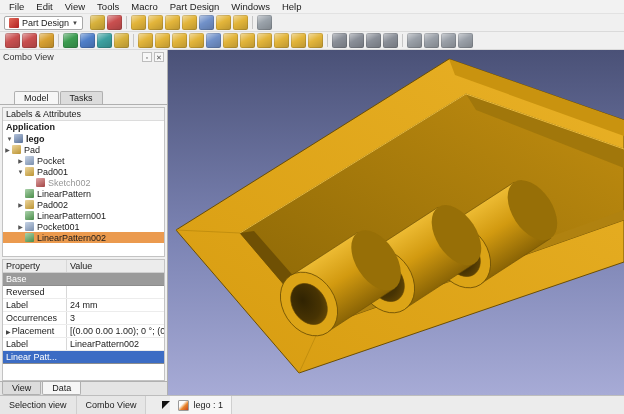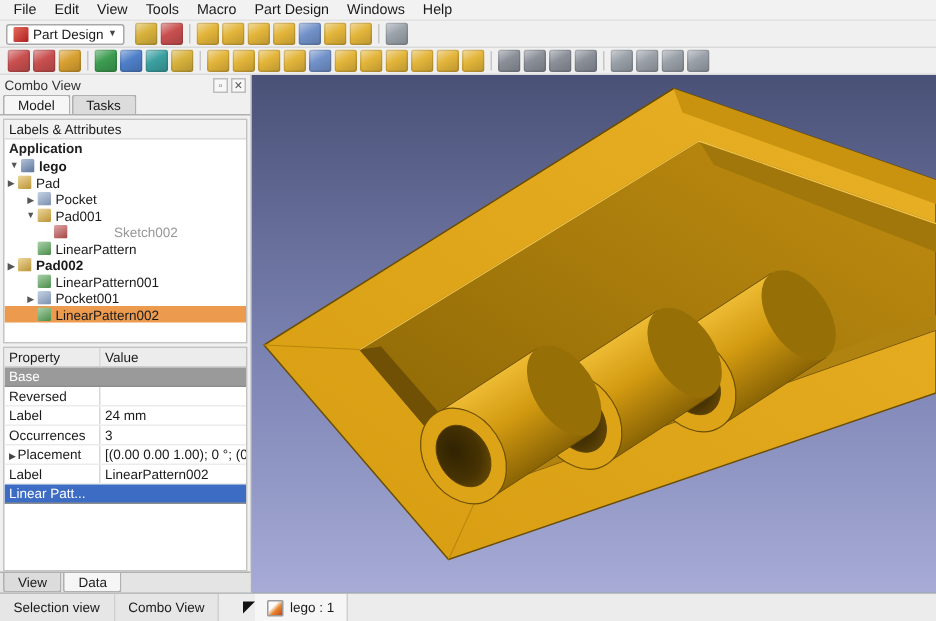--- a/index.html
+++ b/index.html
@@ -22,33 +22,33 @@
   .tb-sep{width:1px;height:13px;background:#c6c6c6;margin:0 3px;flex:none;}
 
   
   .main{flex:1;display:flex;min-height:0;}
 
   
   .left-panel{width:168px;flex:none;background:#f0f0f0;border-right:1px solid #b0b0b0;display:flex;flex-direction:column;font-size:9px;min-height:0;}
   .panel-title{height:13px;display:flex;align-items:center;padding:0 3px;color:#333;flex:none;}
   .panel-title .spacer{flex:1;}
   .panel-btn{width:10px;height:10px;font-size:7px;line-height:9px;text-align:center;color:#555;border:1px solid #bdbdbd;background:#f7f7f7;margin-left:2px;}
-  .model-tabs{display:flex;height:14px;align-items:flex-end;border-bottom:1px solid #b0b0b0;padding-left:2px;gap:1px;flex:none;}
+  .model-tabs{display:flex;height:14px;align-items:flex-end;border-bottom:1px solid #b0b0b0;padding-left:14px;gap:1px;flex:none;margin-top:28px;}
   .mtab{padding:1px 9px 0;height:13px;border:1px solid #b0b0b0;border-bottom:none;background:#dcdcdc;border-radius:2px 2px 0 0;}
   .mtab.active{background:#f6f6f6;}
   .tree-wrap{margin:2px;border:1px solid #c3c3c3;background:#fff;height:150px;overflow:hidden;flex:none;}
   .tree-header{height:13px;background:#f2f2f2;border-bottom:1px solid #dcdcdc;padding:1px 3px;}
   .tree-root{height:12px;display:flex;align-items:center;padding-left:3px;font-weight:bold;color:#222;}
   .tree-row{height:11px;display:flex;align-items:center;white-space:nowrap;}
   .tree-row .exp{width:9px;font-size:6px;color:#555;text-align:center;flex:none;}
   .tree-icon{width:9px;height:9px;border-radius:1px;margin-right:3px;flex:none;
     background-image:linear-gradient(150deg,rgba(255,255,255,.5),rgba(0,0,0,.15));}
   .tree-row.selected{background:#eb9a4e;}
   .tree-row.bold .lbl{font-weight:bold;}
-  .tree-row.dim .lbl{color:#979797;margin-left:28px;}
+  .tree-row.dim .lbl{color:#979797;}
   .prop-wrap{margin:0 2px;border:1px solid #c3c3c3;background:#fff;flex:1;display:flex;flex-direction:column;overflow:hidden;min-height:0;}
   .prop-head{display:flex;height:13px;background:#ececec;border-bottom:1px solid #cfcfcf;flex:none;}
   .prop-col1{width:64px;flex:none;border-right:1px solid #d8d8d8;padding:1px 3px;overflow:hidden;white-space:nowrap;}
   .prop-col2{flex:1;padding:1px 3px;overflow:hidden;white-space:nowrap;min-width:0;}
   .prop-row{display:flex;height:13px;border-bottom:1px solid #ececec;align-items:center;}
   .prop-row .exp{font-size:6px;color:#444;margin-right:1px;}
   .prop-group{height:13px;background:#9a9a9a;color:#fff;padding:1px 3px;border-bottom:1px solid #8d8d8d;flex:none;}
   .prop-group.sel{background:#3c6cc4;}
   .bottom-tabs{display:flex;height:14px;border-top:1px solid #b0b0b0;background:#e4e4e4;padding-left:2px;gap:1px;flex:none;}
   .btab{padding:0 9px;height:13px;border:1px solid #b0b0b0;border-top:none;background:#dcdcdc;border-radius:0 0 2px 2px;line-height:12px;}
@@ -178,21 +178,21 @@
             <div class="tree-row dim" style="padding-left: 24px;">
               <span class="exp"></span>
               <span class="tree-icon" style="background-color: rgb(192, 80, 80);"></span>
               <span class="lbl">Sketch002</span>
             </div>
             <div class="tree-row" style="padding-left: 13px;">
               <span class="exp"></span>
               <span class="tree-icon" style="background-color: rgb(87, 166, 87);"></span>
               <span class="lbl">LinearPattern</span>
             </div>
-            <div class="tree-row" style=" font-weight: bold;">
+            <div class="tree-row" style="padding-left: 13px;">
               <span class="exp">▶</span>
               <span class="tree-icon" style="background-color: rgb(220, 174, 60);"></span>
               <span class="lbl">Pad002</span>
             </div>
             <div class="tree-row" style="padding-left: 13px;">
               <span class="exp"></span>
               <span class="tree-icon" style="background-color: rgb(87, 166, 87);"></span>
               <span class="lbl">LinearPattern001</span>
             </div>
             <div class="tree-row" style="padding-left: 13px;">

